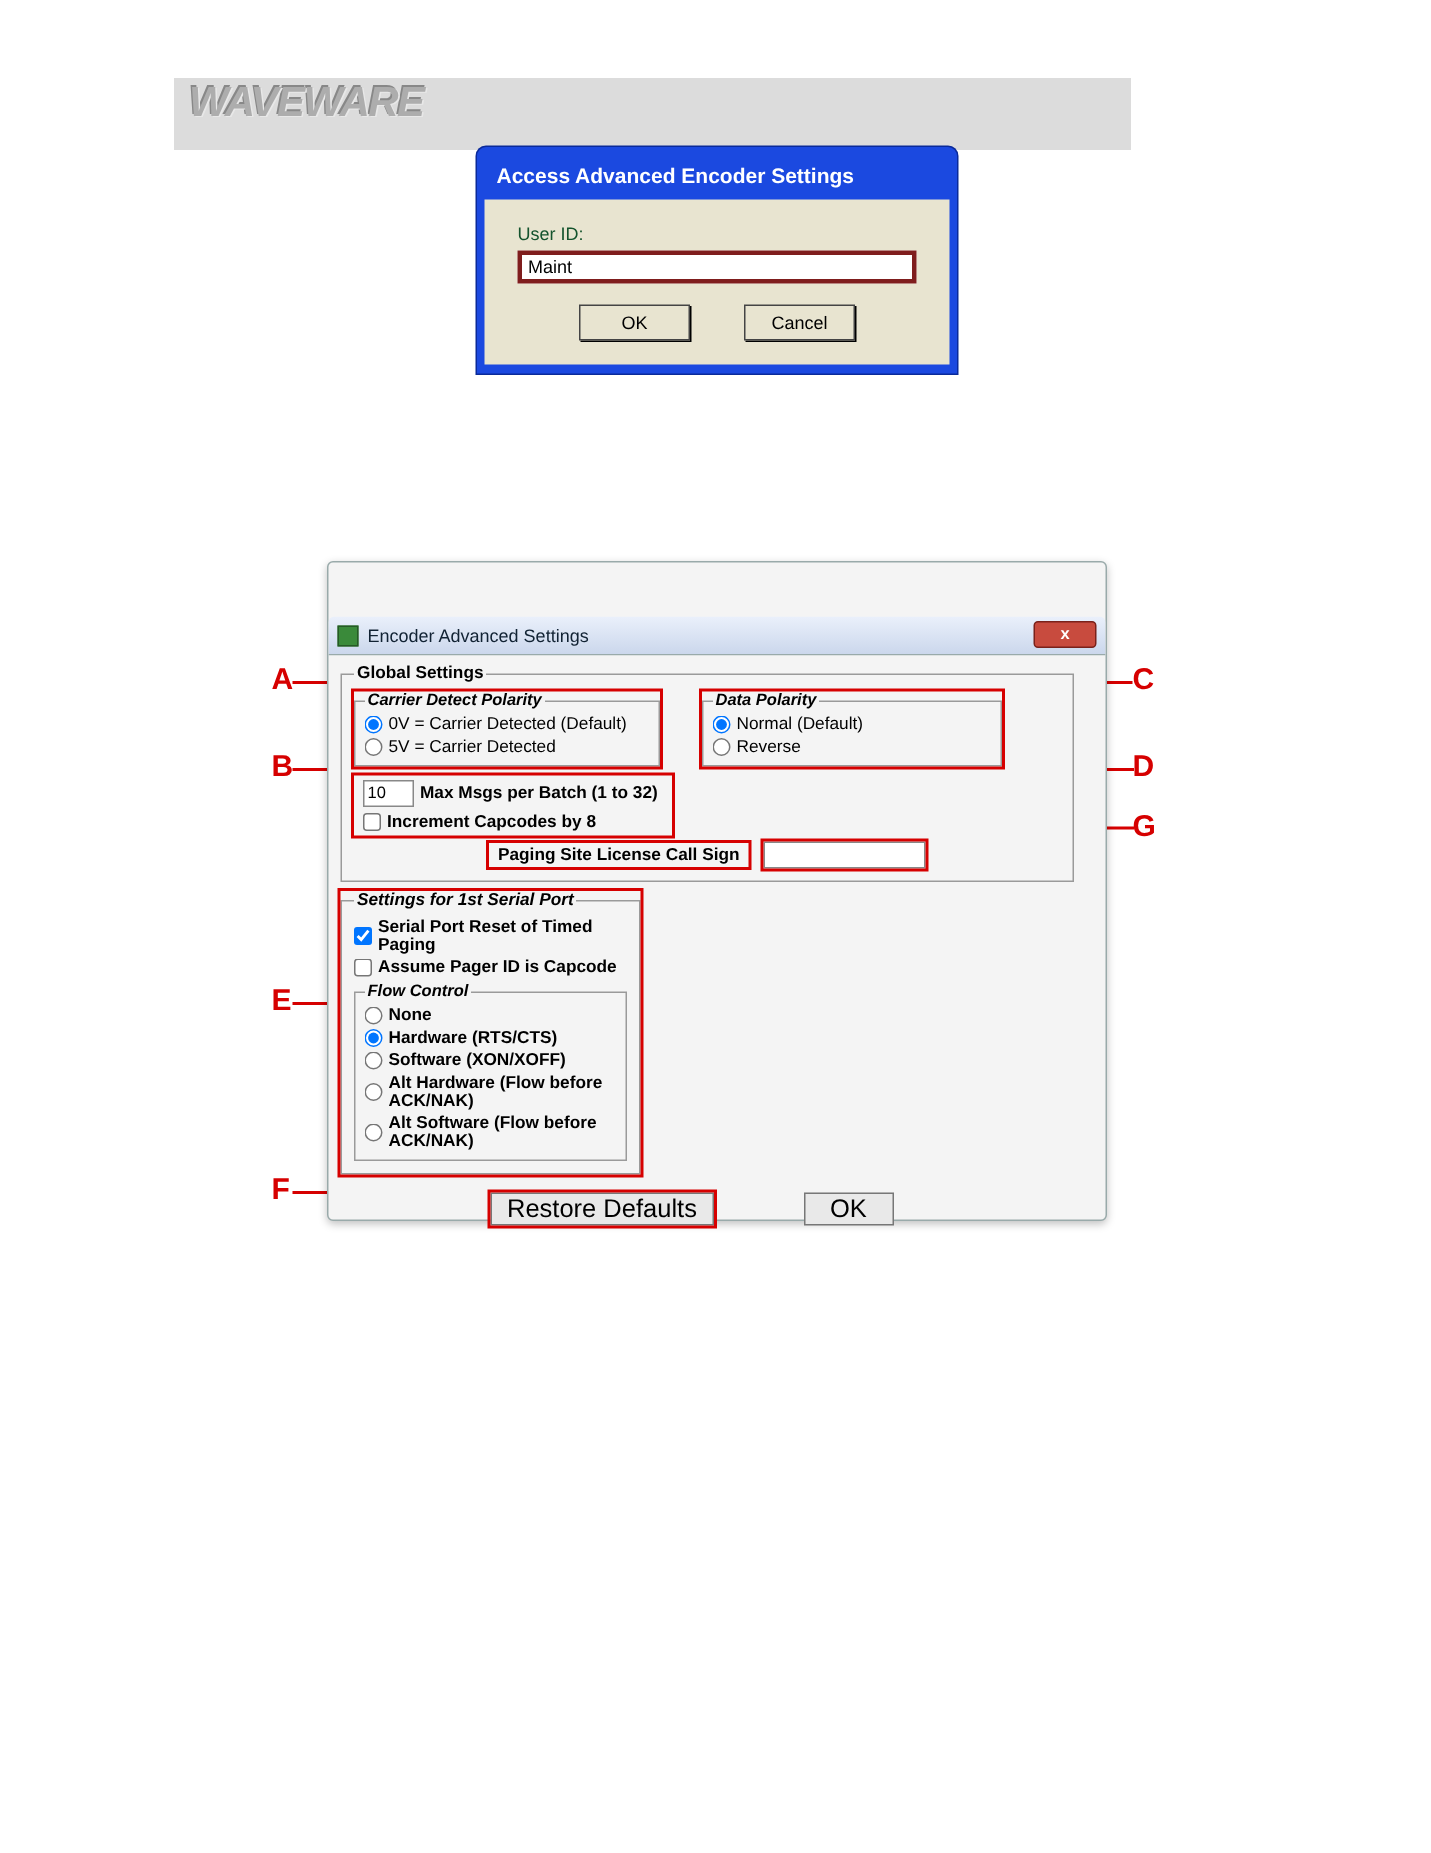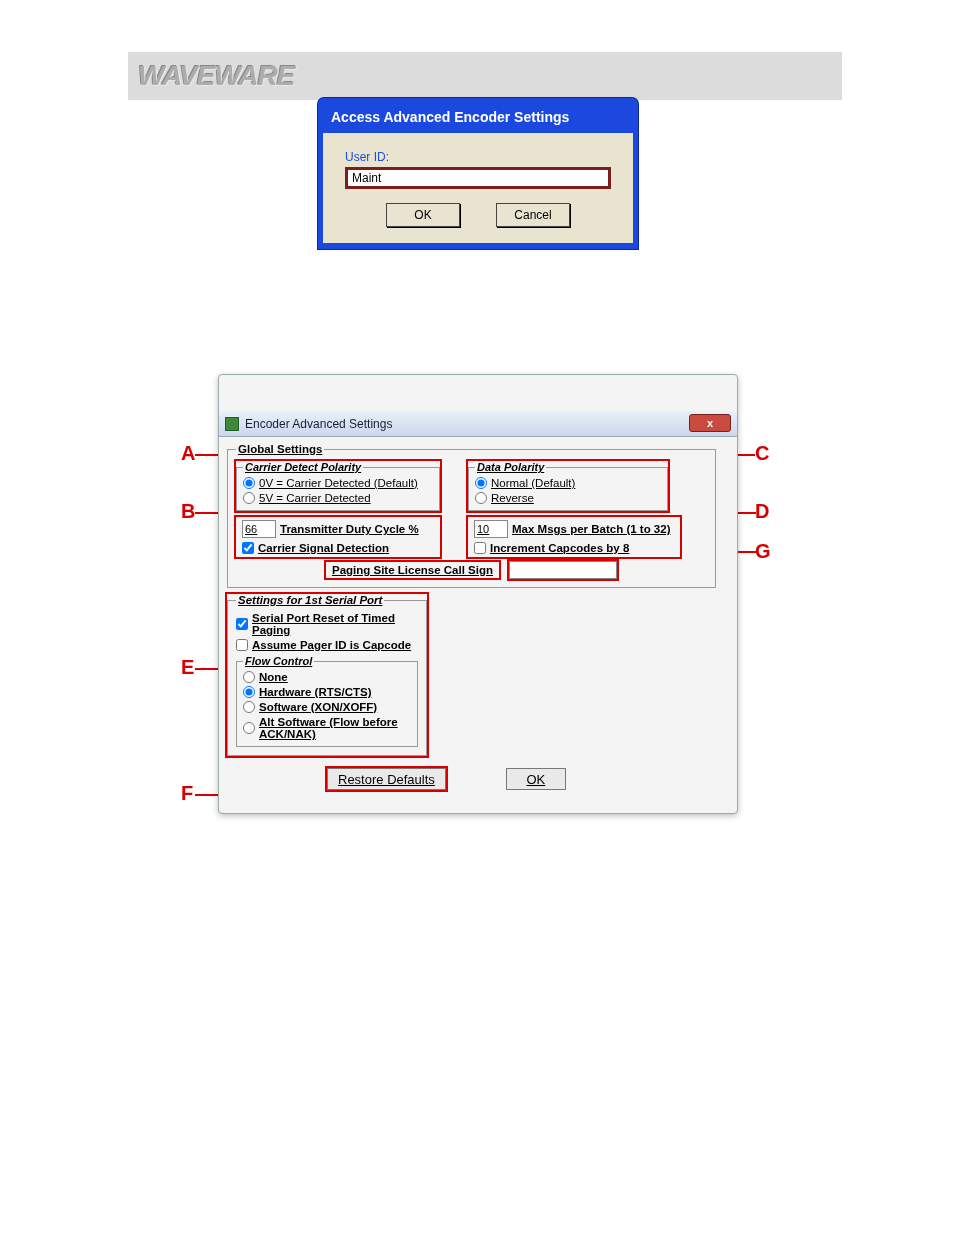--- a/index.html
+++ b/index.html
@@ -1,40 +1,40 @@
 <!DOCTYPE html>
 <html><head>
 <meta charset="utf-8">
 <style>
   * { box-sizing: border-box; margin: 0; padding: 0; }
   body { width: 954px; height: 1235px; background: #fff; font-family: Tahoma, Arial, sans-serif; position: relative; }
 
   .header {
-    position: absolute; left: 128px; top: 52px; width: 714px; height: 48px;
-    background: #dcdcdc; display: flex; align-items: center; padding-left: 10px;
+    position: absolute; left: 116px; top: 52px; width: 638px; height: 48px;
+    background: #dcdcdc; display: flex; align-items: flex-start; padding-left: 10px;
   }
   .logo-text {
     font-family: "Arial Black", Arial, sans-serif; font-style: italic;
     font-weight: 900; font-size: 28px; color: #adadad;
     text-shadow: 1px 1px 0 #e8e8e8, -1px -1px 0 #888; letter-spacing: -1px;
   }
 
   
   .dlg1 {
     position: absolute; left: 318px; top: 98px; width: 320px;
     background: #1b49e0; padding: 5px 5px 6px 5px; border-radius: 6px 6px 0 0;
     box-shadow: 0 0 0 1px #0a2a9a;
   }
   .dlg1-title {
     color: #fff; font-weight: bold; font-size: 14px; padding: 6px 8px 8px 8px;
   }
   .dlg1-body {
     background: #e8e4d0; padding: 14px 22px 16px 22px;
   }
-  .dlg1-body label { font-size: 12px; color: #1d4ed8; }
+  .dlg1-body label { font-size: 12px; color: #14532d; }
   .dlg1-input {
     width: 100%; height: 22px; border: 3px solid #7f1d1d; background: #fff;
     font-size: 12px; padding: 2px 4px; margin-top: 2px; margin-bottom: 14px;
   }
   .dlg1-btns { display: flex; justify-content: center; gap: 36px; }
   .win-btn {
     display: inline-flex; justify-content: center; align-items: center;
     min-width: 74px; height: 24px; background: #e8e4d0;
     border: 1px solid #444; box-shadow: 1px 1px 0 #000; font-size: 12px;
     padding: 0 14px;
@@ -53,21 +53,21 @@
     border-bottom: 1px solid #9aa; display: flex; align-items: center;
     padding: 0 6px; position: relative; border-radius: 4px 4px 0 0; margin-top: 36px;
   }
   .dlg2-ico { width: 14px; height: 14px; background: #3a8a3a; margin-right: 6px; border: 1px solid #265a26; }
   .dlg2-titlebar .ttxt { font-size: 12px; color: #123; }
   .dlg2-close {
     position: absolute; right: 6px; top: 3px; width: 42px; height: 18px;
     background: #c84b3e; border: 1px solid #7a211a; border-radius: 3px;
     color: #fff; font-size: 11px; text-align: center; line-height: 16px; font-weight: bold;
   }
-  .dlg2-inner { padding: 6px 21px 10px 8px; text-decoration: underline; }
+  .dlg2-inner { padding: 6px 21px 10px 8px; }
 
   fieldset.group {
     border: 1px solid #9a9a9a; padding: 6px 8px 8px 8px; position: relative;
     background: transparent;
   }
   fieldset.group > legend {
     font-size: 11.5px; font-weight: bold; padding: 0 2px;
   }
   fieldset.sub {
     border: 1px solid #9a9a9a; padding: 4px 6px 6px 6px;
@@ -89,21 +89,21 @@
   .redline { position: absolute; background: #d60000; height: 2px; }
 
   .callout {
     position: absolute; font-family: Arial, sans-serif; font-weight: bold;
     color: #d60000; font-size: 20px;
   }
 
   .dlg2 .btn {
     display: inline-flex; justify-content: center; align-items: center;
     height: 22px; background: #e9e9e9; border: 1px solid #777;
-    padding: 0 10px; font-size: 13px;
+    padding: 0 10px; font-size: 17px;
   }
 
   
   #cal-A { left: 181px; top: 442px; } #ln-A { left: 195px; top: 454px; width: 56px; }
   #cal-B { left: 181px; top: 500px; } #ln-B { left: 195px; top: 512px; width: 44px; }
   #cal-C { left: 755px; top: 442px; } #ln-C { left: 700px; top: 454px; width: 55px; }
   #cal-D { left: 755px; top: 500px; } #ln-D { left: 714px; top: 512px; width: 42px; }
   #cal-E { left: 181px; top: 656px; } #ln-E { left: 195px; top: 668px; width: 44px; }
   #cal-F { left: 181px; top: 782px; } #ln-F { left: 195px; top: 794px; width: 124px; }
   #cal-G { left: 755px; top: 540px; } #ln-G { left: 636px; top: 551px; width: 120px; }
@@ -183,31 +183,20 @@
               <input type="radio" class="rad" style="">
               <span>Reverse</span>
             </div>
           </div>
         </fieldset>
       </div>
 
       <div class="spacer6"></div>
 
       <div class="row2">
-        <div class="redbox" style="width:204px; padding:3px 6px;">
-          <div class="cell">
-            <input class="tiny-input" type="text" value="66" style="">
-            <span style="font-weight:bold;">Transmitter Duty Cycle %</span>
-          </div>
-          <div class="spacer4"></div>
-          <div class="cell">
-            <input type="checkbox" class="chk" checked="" style="">
-            <span style="font-weight:bold;">Carrier Signal Detection</span>
-          </div>
-        </div>
 
         <div class="redbox" style="width:212px; padding:3px 6px;">
           <div class="cell">
             <input class="tiny-input" type="text" value="10" style="">
             <span style="font-weight:bold;">Max Msgs per Batch (1 to 32)</span>
           </div>
           <div class="spacer4"></div>
           <div class="cell">
             <input type="checkbox" class="chk" style="">
             <span style="font-weight:bold;">Increment Capcodes by 8</span>
@@ -248,20 +237,24 @@
           <div class="cell">
               <input type="radio" class="rad" checked="" style="">
               <span style="font-weight:bold;">Hardware (RTS/CTS)</span>
             </div>
           <div class="cell">
               <input type="radio" class="rad" style="">
               <span style="font-weight:bold;">Software (XON/XOFF)</span>
             </div>
           <div class="cell">
               <input type="radio" class="rad" style="">
+              <span style="font-weight:bold;">Alt Hardware (Flow before ACK/NAK)</span>
+            </div>
+          <div class="cell">
+              <input type="radio" class="rad" style="">
               <span style="font-weight:bold;">Alt Software (Flow before ACK/NAK)</span>
             </div>
         </div>
       </fieldset>
     </fieldset>
 
     <div class="spacer6"></div>
     <div class="spacer6"></div>
 
     <div class="row" style="gap:60px; margin-left:100px;">

